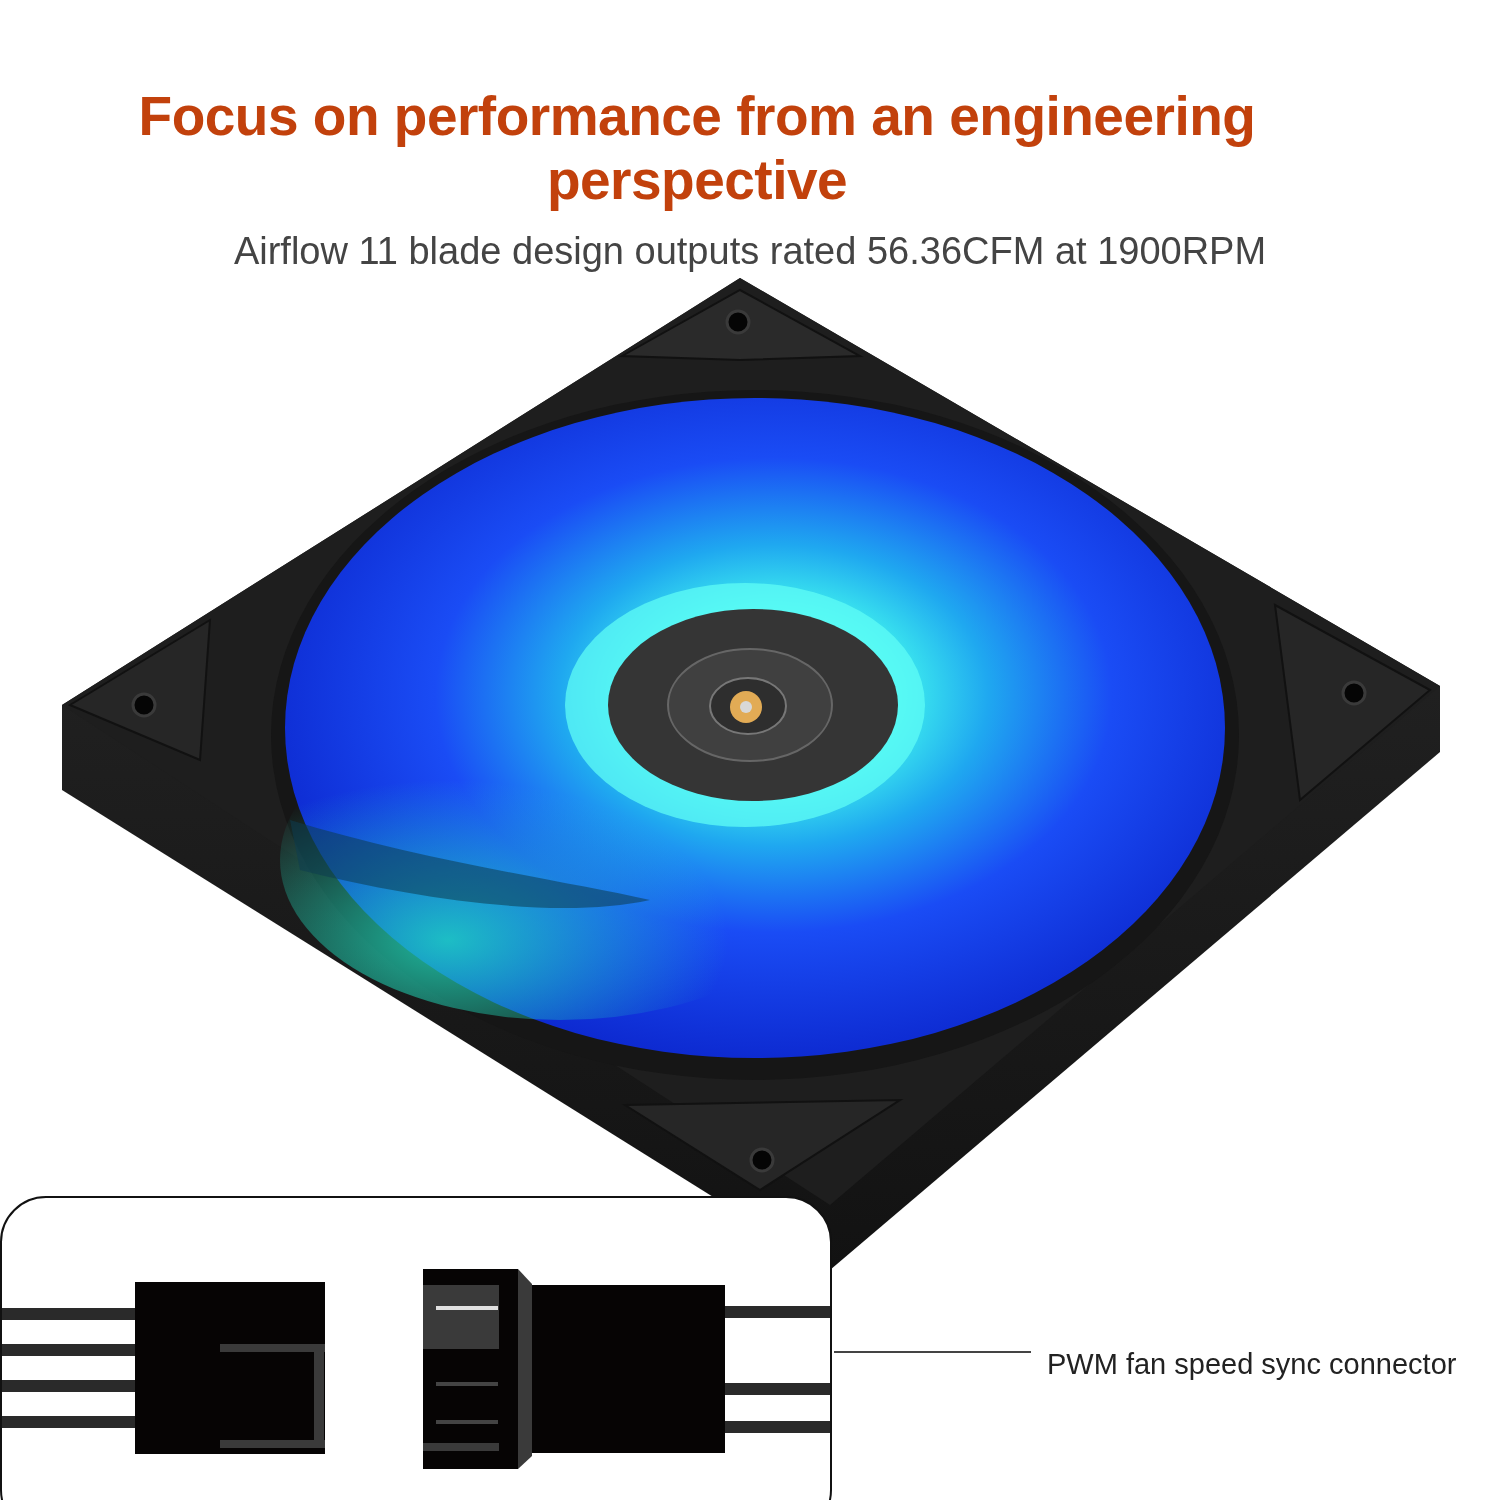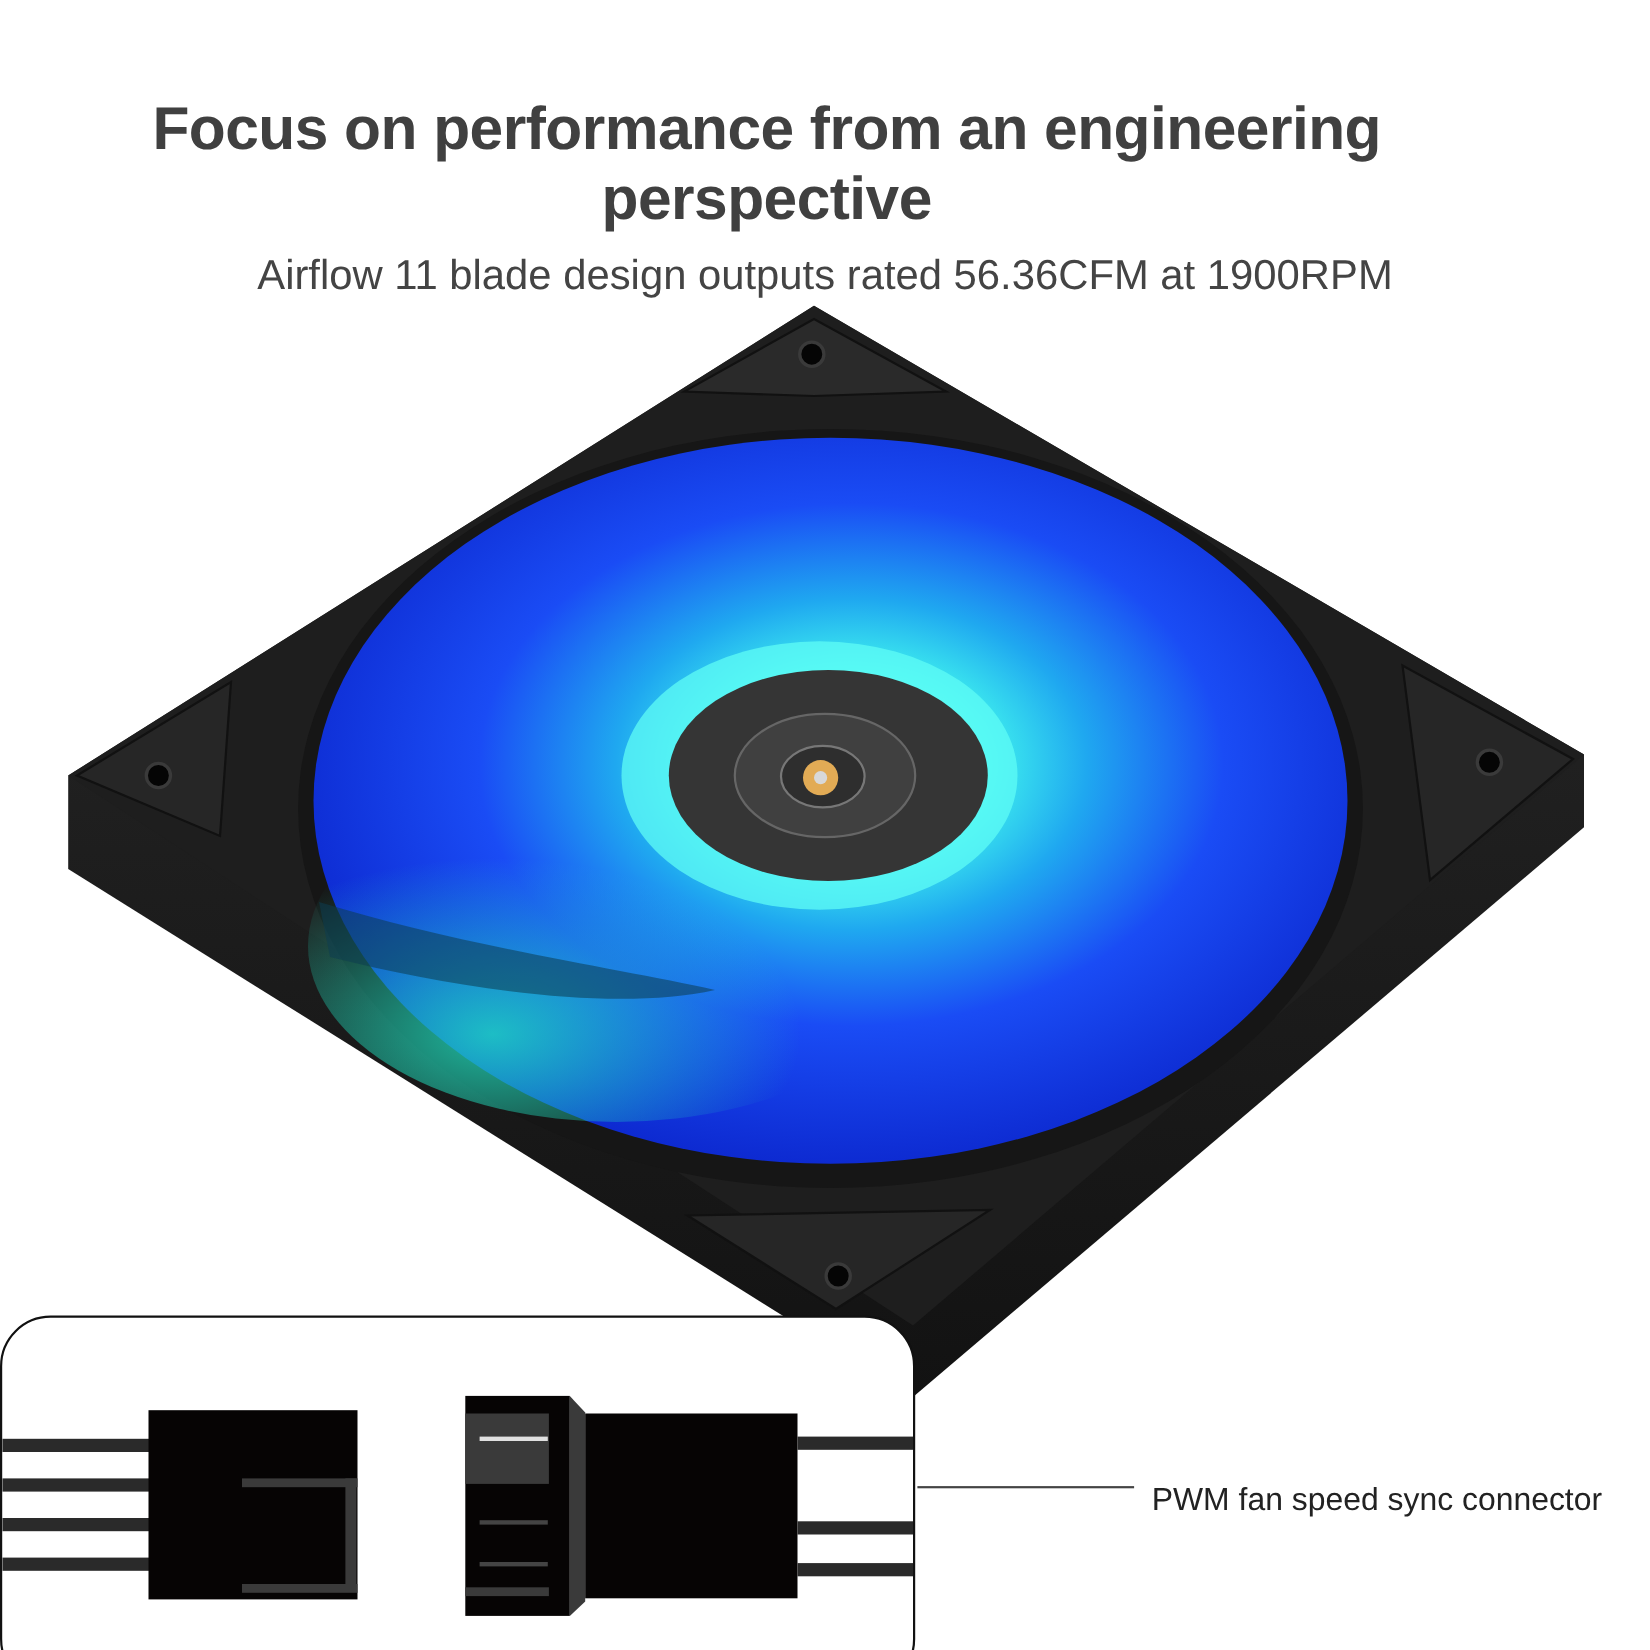--- a/index.html
+++ b/index.html
@@ -1,17 +1,17 @@
 <!DOCTYPE html>
 <html><head>
 <meta charset="utf-8">
 <style>
   html, body { margin: 0; padding: 0; background: #ffffff; }
   body { width: 1500px; height: 1500px; position: relative; overflow: hidden; font-family: "Liberation Sans", sans-serif; }
-  .headline { position: absolute; left: 0; width: 1394px; top: 84px; text-align: center; font-size: 55px; font-weight: bold; color: #404040; letter-spacing: -0.5px; font-family: "Liberation Sans", sans-serif; }
+  .headline { position: absolute; left: 0; width: 1394px; top: 84px; text-align: center; font-size: 55px; font-weight: bold; color: #c2410c; letter-spacing: -0.5px; font-family: "Liberation Sans", sans-serif; }
   .subline { position: absolute; left: 0; width: 1500px; top: 186px; text-align: center; font-size: 38px; color: #444444; font-family: "Liberation Sans", sans-serif; font-weight: normal; margin-top: 44px; }
   .fan-svg { position: absolute; left: 0; top: 0; }
   .callout { position: absolute; left: 0; top: 1196px; width: 832px; height: 340px; border: 2px solid #111; border-radius: 46px; background: #fff; box-sizing: border-box; overflow: hidden; }
   .callout svg { position: absolute; left: 0; top: 0; }
   .leader { position: absolute; left: 834px; top: 1351px; width: 197px; height: 2px; background: #444; }
   .label { position: absolute; left: 1047px; top: 1348px; font-size: 29px; color: #222; white-space: nowrap; font-family: "Liberation Sans", sans-serif; }
 </style>
 </head>
 <body>
 

